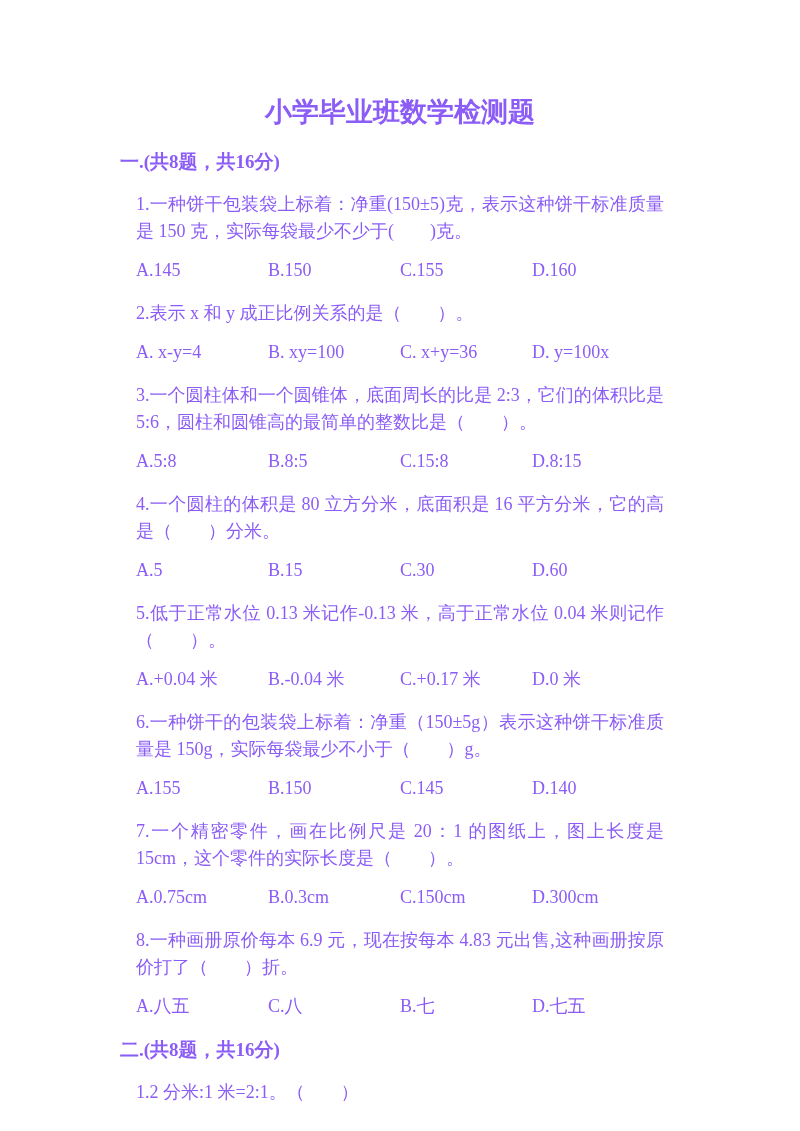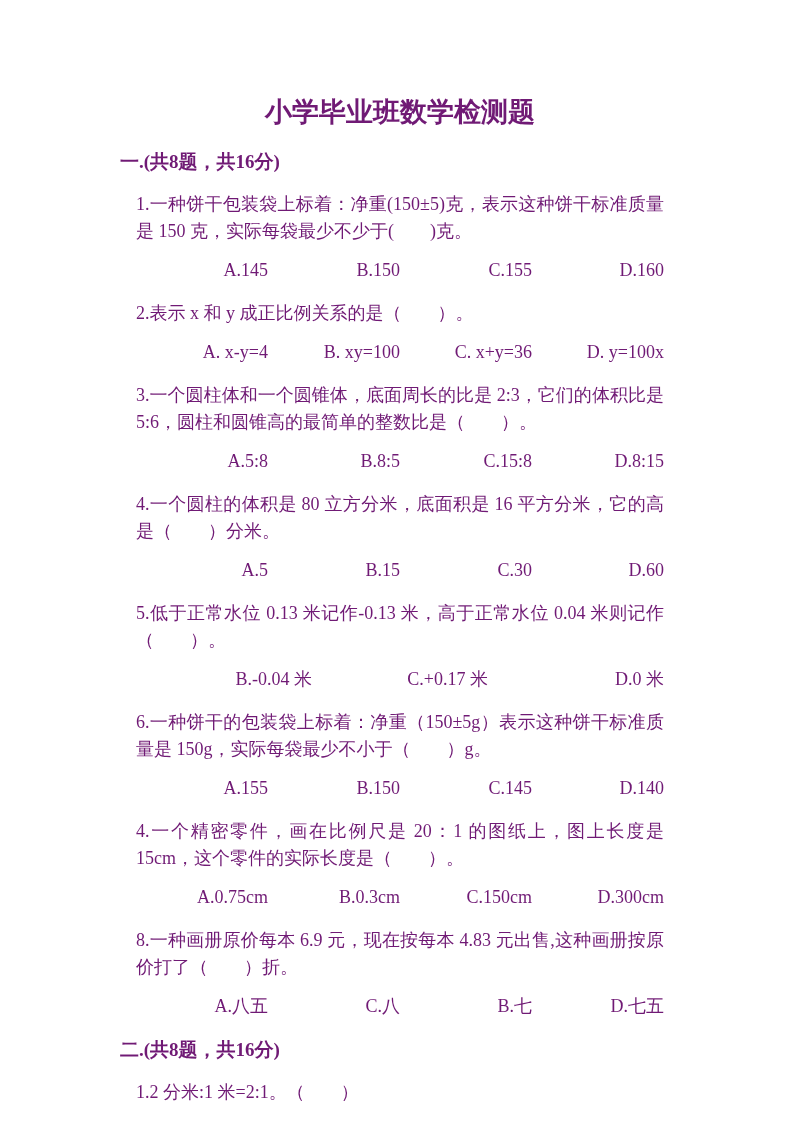--- a/index.html
+++ b/index.html
@@ -8,21 +8,21 @@
     background: #ffffff;
   }
   .page {
     position: relative;
     width: 800px;
     height: 1131px;
     box-sizing: border-box;
     padding: 97px 120px 40px 120px;
     overflow: hidden;
     background: #ffffff;
-    color: #701a75;
+    color: #8b5cf6;
     font-family: "Liberation Serif", "DejaVu Serif", serif;
     font-size: 18px;
     line-height: 27px;
   }
   .doc-title {
     font-size: 27px;
     line-height: 30px;
     font-weight: 700;
     text-align: center;
     margin: 0 0 21px 0;
@@ -38,21 +38,21 @@
     margin: 0 0 12px 0;
     text-align: justify;
   }
   .options-row {
     display: flex;
     margin: 0 0 11px 0;
   }
   .option {
     flex: 1 1 0;
     white-space: nowrap;
-    text-align: right;
+    text-align: left;
   }
   .question.no-gap-after .options-row {
     margin-bottom: 0;
   }
 </style>
 </head>
 <body>
 
 <div class="page">
 
@@ -97,38 +97,39 @@
         <span class="option">A.5</span>
         <span class="option">B.15</span>
         <span class="option">C.30</span>
         <span class="option">D.60</span>
       </div>
     </div>
 
     <div class="question">
       <p class="q-text">5.低于正常水位 0.13 米记作-0.13 米，高于正常水位 0.04 米则记作（　　）。</p>
       <div class="options-row">
+        <span class="option">A.+0.04 米</span>
         <span class="option">B.-0.04 米</span>
         <span class="option">C.+0.17 米</span>
         <span class="option">D.0 米</span>
       </div>
     </div>
 
     <div class="question">
       <p class="q-text">6.一种饼干的包装袋上标着：净重（150±5g）表示这种饼干标准质量是 150g，实际每袋最少不小于（　　）g。</p>
       <div class="options-row">
         <span class="option">A.155</span>
         <span class="option">B.150</span>
         <span class="option">C.145</span>
         <span class="option">D.140</span>
       </div>
     </div>
 
     <div class="question">
-      <p class="q-text">4.一个精密零件，画在比例尺是 20：1 的图纸上，图上长度是 15cm，这个零件的实际长度是（　　）。</p>
+      <p class="q-text">7.一个精密零件，画在比例尺是 20：1 的图纸上，图上长度是 15cm，这个零件的实际长度是（　　）。</p>
       <div class="options-row">
         <span class="option">A.0.75cm</span>
         <span class="option">B.0.3cm</span>
         <span class="option">C.150cm</span>
         <span class="option">D.300cm</span>
       </div>
     </div>
 
     <div class="question">
       <p class="q-text">8.一种画册原价每本 6.9 元，现在按每本 4.83 元出售,这种画册按原价打了（　　）折。</p>

